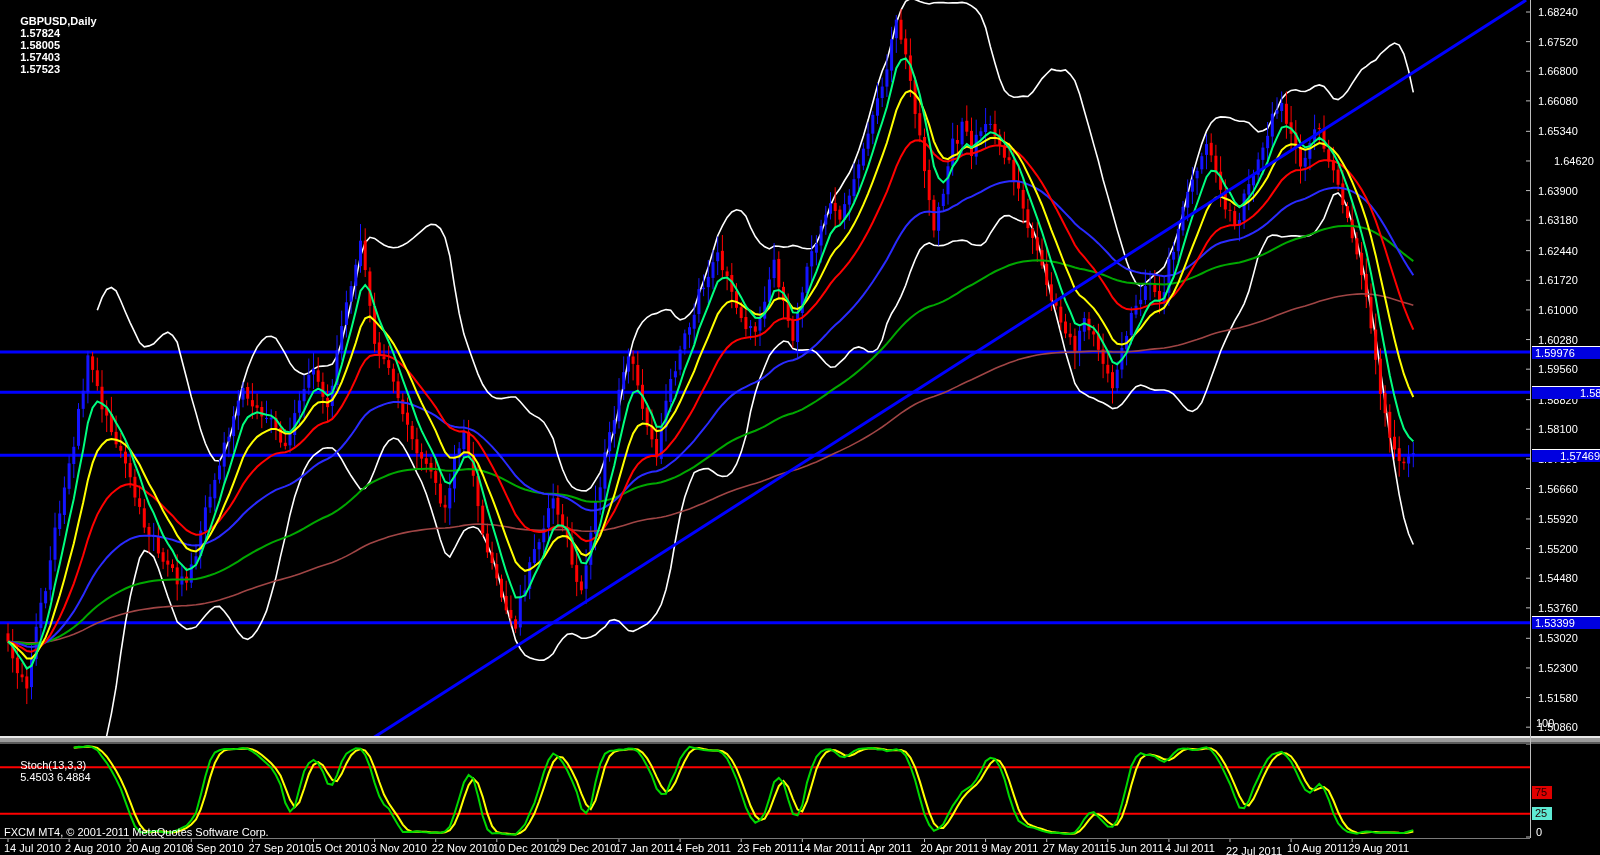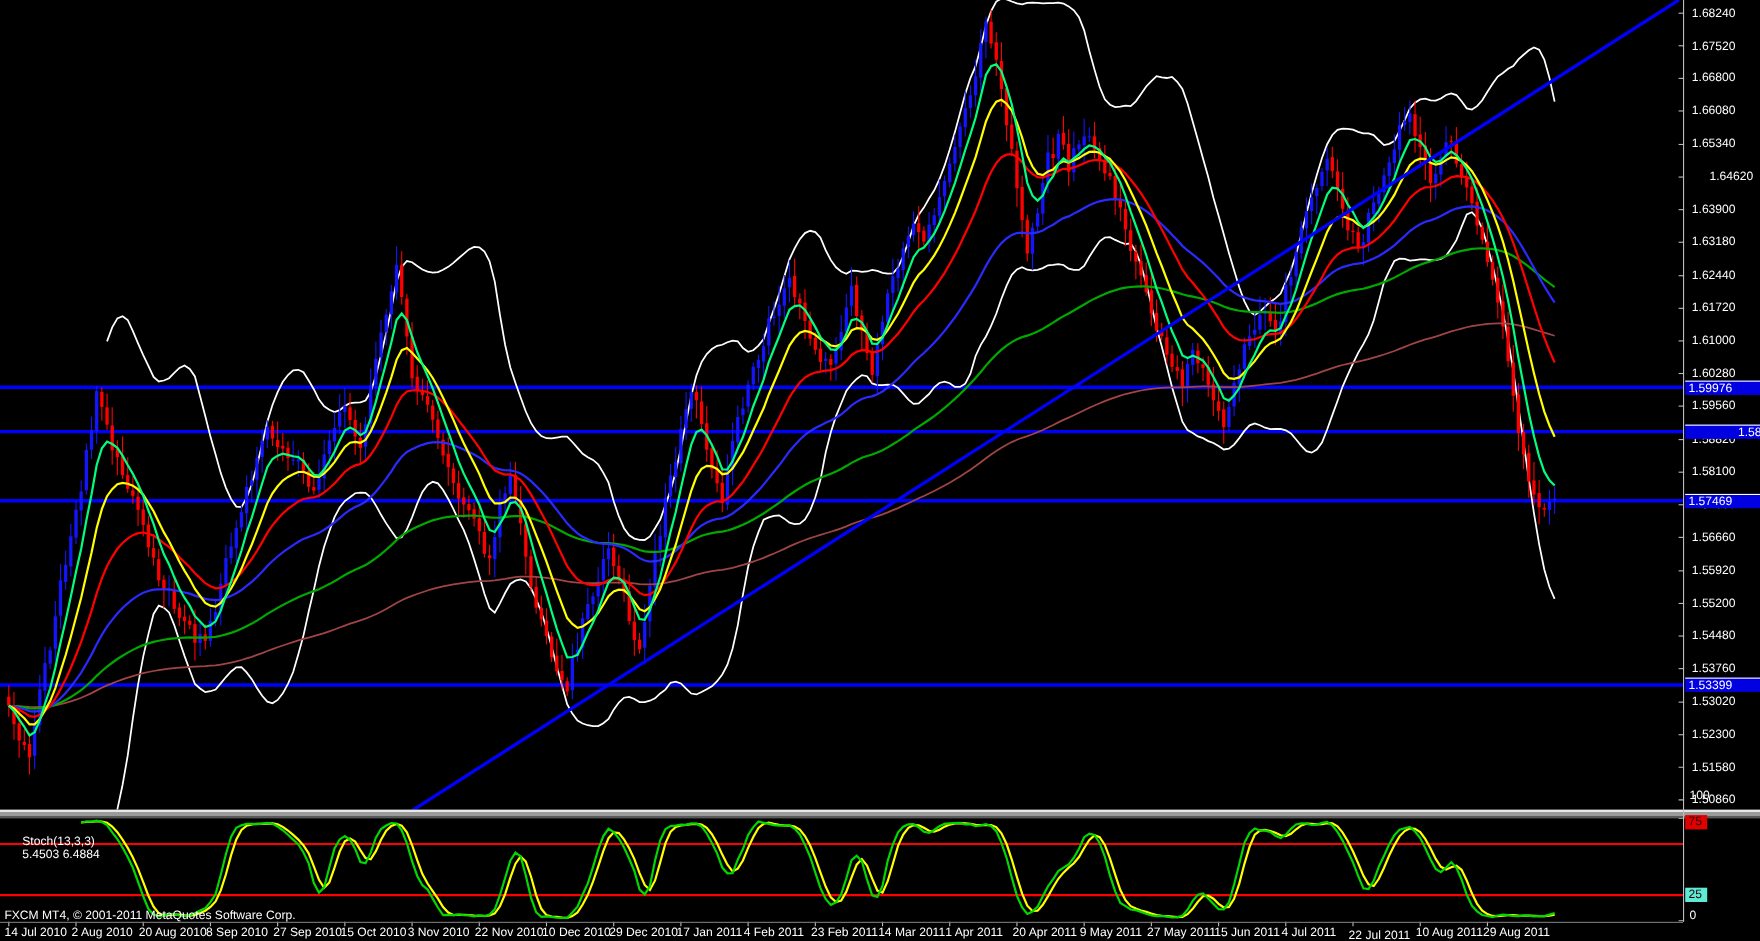--- a/index.html
+++ b/index.html
@@ -712,20 +712,27 @@
         <line x1="1230" x2="1230" y1="838" y2="842" stroke="#bdbdbd" stroke-width="1"></line>
         <line x1="1291.1000000000001" x2="1291.1000000000001" y1="838" y2="842" stroke="#bdbdbd" stroke-width="1"></line>
         <line x1="1352.2" x2="1352.2" y1="838" y2="842" stroke="#bdbdbd" stroke-width="1"></line>
       </g>
   </svg>
 
   <div class="separator"></div>
   <div class="panel-border"></div>
   <div class="axis-vline"></div>
 
+  <div class="ohlc-head">
+    <span>GBPUSD,Daily</span><span>&nbsp;&nbsp;</span>
+    <span>1.57824</span><span>&nbsp;</span>
+    <span>1.58005</span><span>&nbsp;</span>
+    <span>1.57403</span><span>&nbsp;</span>
+    <span>1.57523</span>
+  </div>
 
   <div class="stoch-head">
     <span>Stoch(13,3,3)</span><span>&nbsp;</span>
     <span>5.4503 6.4884</span>
   </div>
 
   <div class="copyright">FXCM MT4, © 2001-2011 MetaQuotes Software Corp.</div>
 
   <div id="price-axis">
       <div class="axis-label" style="left: 1538px; top: 6px;">1.68240</div>
@@ -748,27 +755,27 @@
       <div class="axis-label" style="left: 1538px; top: 512.968px;">1.55920</div>
       <div class="axis-label" style="left: 1538px; top: 542.596px;">1.55200</div>
       <div class="axis-label" style="left: 1538px; top: 572.224px;">1.54480</div>
       <div class="axis-label" style="left: 1538px; top: 601.852px;">1.53760</div>
       <div class="axis-label" style="left: 1538px; top: 632.303px;">1.53020</div>
       <div class="axis-label" style="left: 1538px; top: 661.931px;">1.52300</div>
       <div class="axis-label" style="left: 1538px; top: 691.559px;">1.51580</div>
       <div class="axis-label" style="left: 1538px; top: 721.187px;">1.50860</div>
       <div class="badge" style="top: 345.564px; background: rgb(0, 0, 224); border-top: 1px solid rgb(255, 255, 255);">1.59976</div>
       <div class="badge" style="top: 385.808px; background: rgb(0, 0, 224); border-top: 1px solid rgb(255, 255, 255); padding-left: 48px;">1.58998</div>
-      <div class="badge" style="top: 448.727px; background: rgb(0, 0, 224); border-top: 1px solid rgb(255, 255, 255);">1.57469</div>
+      <div class="badge" style="top: 448.727px; background: rgb(0, 0, 224); border-top: 1px solid rgb(255, 255, 255); text-align: right;">1.57469</div>
       <div class="badge" style="top: 616.207px; background: rgb(0, 0, 224); border-top: 1px solid rgb(255, 255, 255);">1.53399</div>
     </div>
   <div id="stoch-axis">
       <div class="axis-label" style="left: 1536px; top: 717px;">100</div>
       <div class="axis-label" style="left: 1536px; top: 826px;">0</div>
-      <div class="badge" style="top: 741px; width: 20px; background: rgb(224, 0, 0); color: rgb(32, 0, 0);">75</div>
+      <div class="badge" style="top: 786px; width: 20px; background: rgb(224, 0, 0); color: rgb(32, 0, 0);">75</div>
       <div class="badge" style="top: 807.25px; width: 20px; background: #5eead4; color: rgb(32, 0, 0);">25</div>
     </div>
   <div class="date-axis" id="date-axis">
       <div class="axis-label" style="left: 4px; top: 2px;">14 Jul 2010</div>
       <div class="axis-label" style="left: 65.1px; top: 2px;">2 Aug 2010</div>
       <div class="axis-label" style="left: 126.2px; top: 2px;">20 Aug 2010</div>
       <div class="axis-label" style="left: 187.3px; top: 2px;">8 Sep 2010</div>
       <div class="axis-label" style="left: 248.4px; top: 2px;">27 Sep 2010</div>
       <div class="axis-label" style="left: 309.5px; top: 2px;">15 Oct 2010</div>
       <div class="axis-label" style="left: 370.6px; top: 2px;">3 Nov 2010</div>

